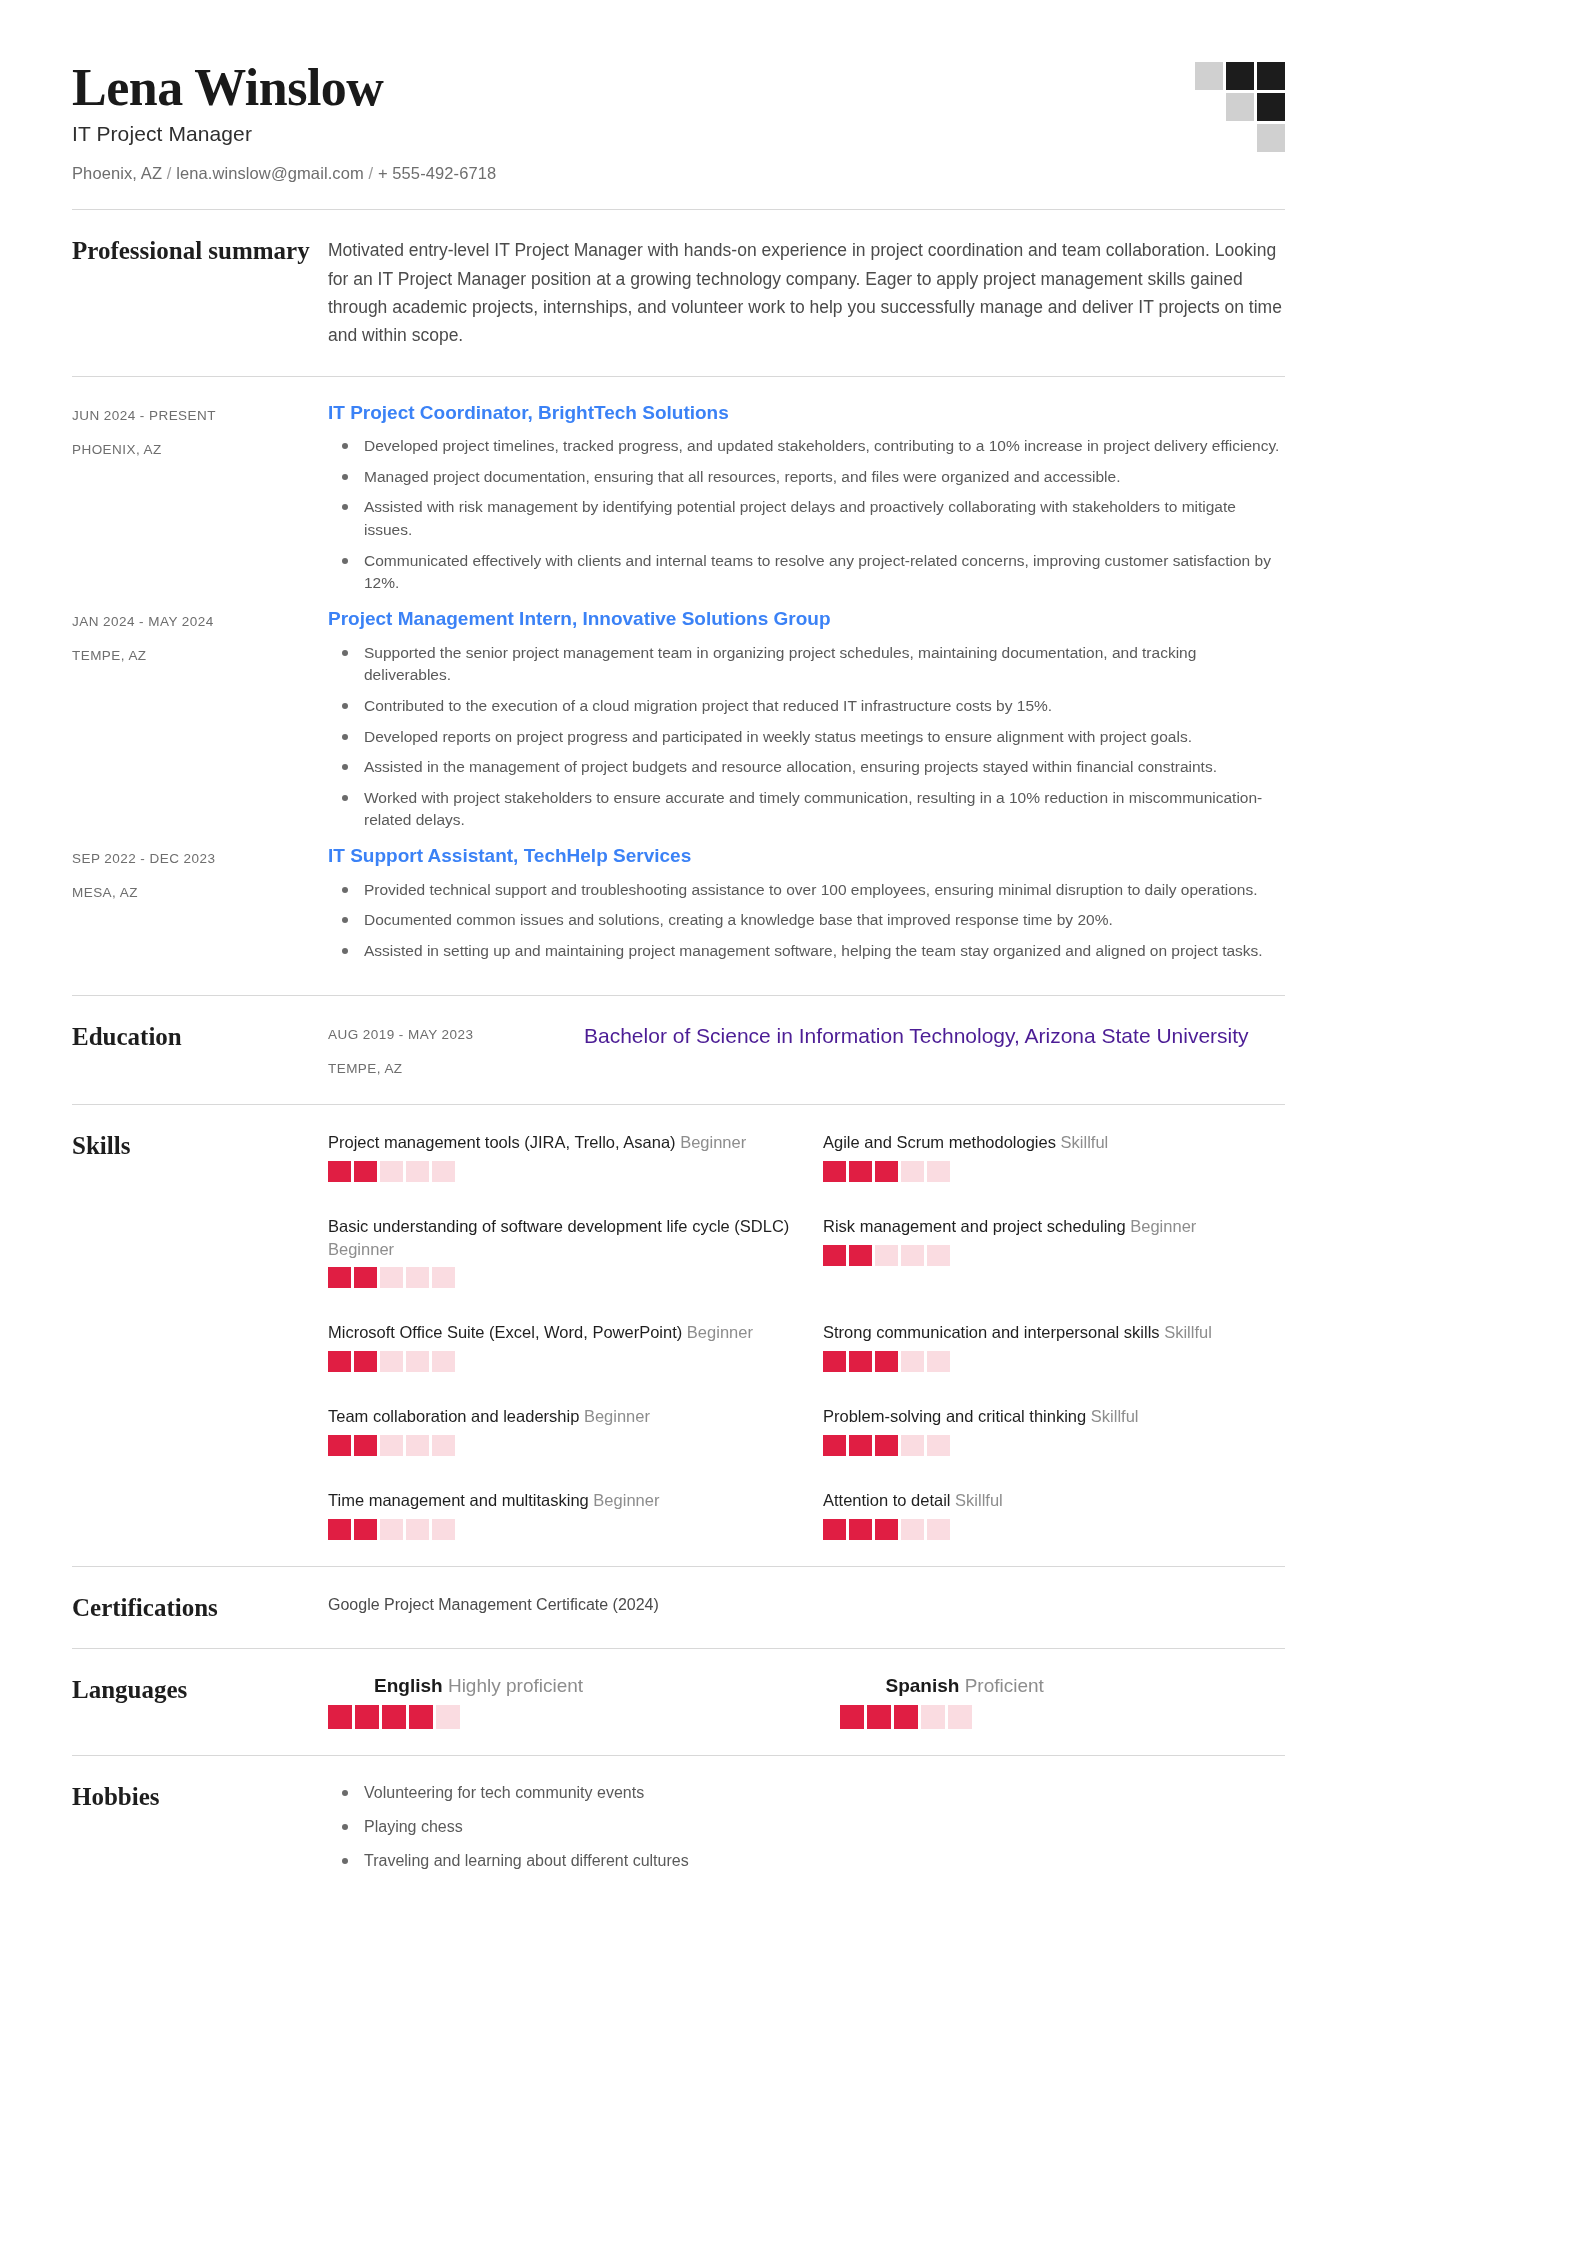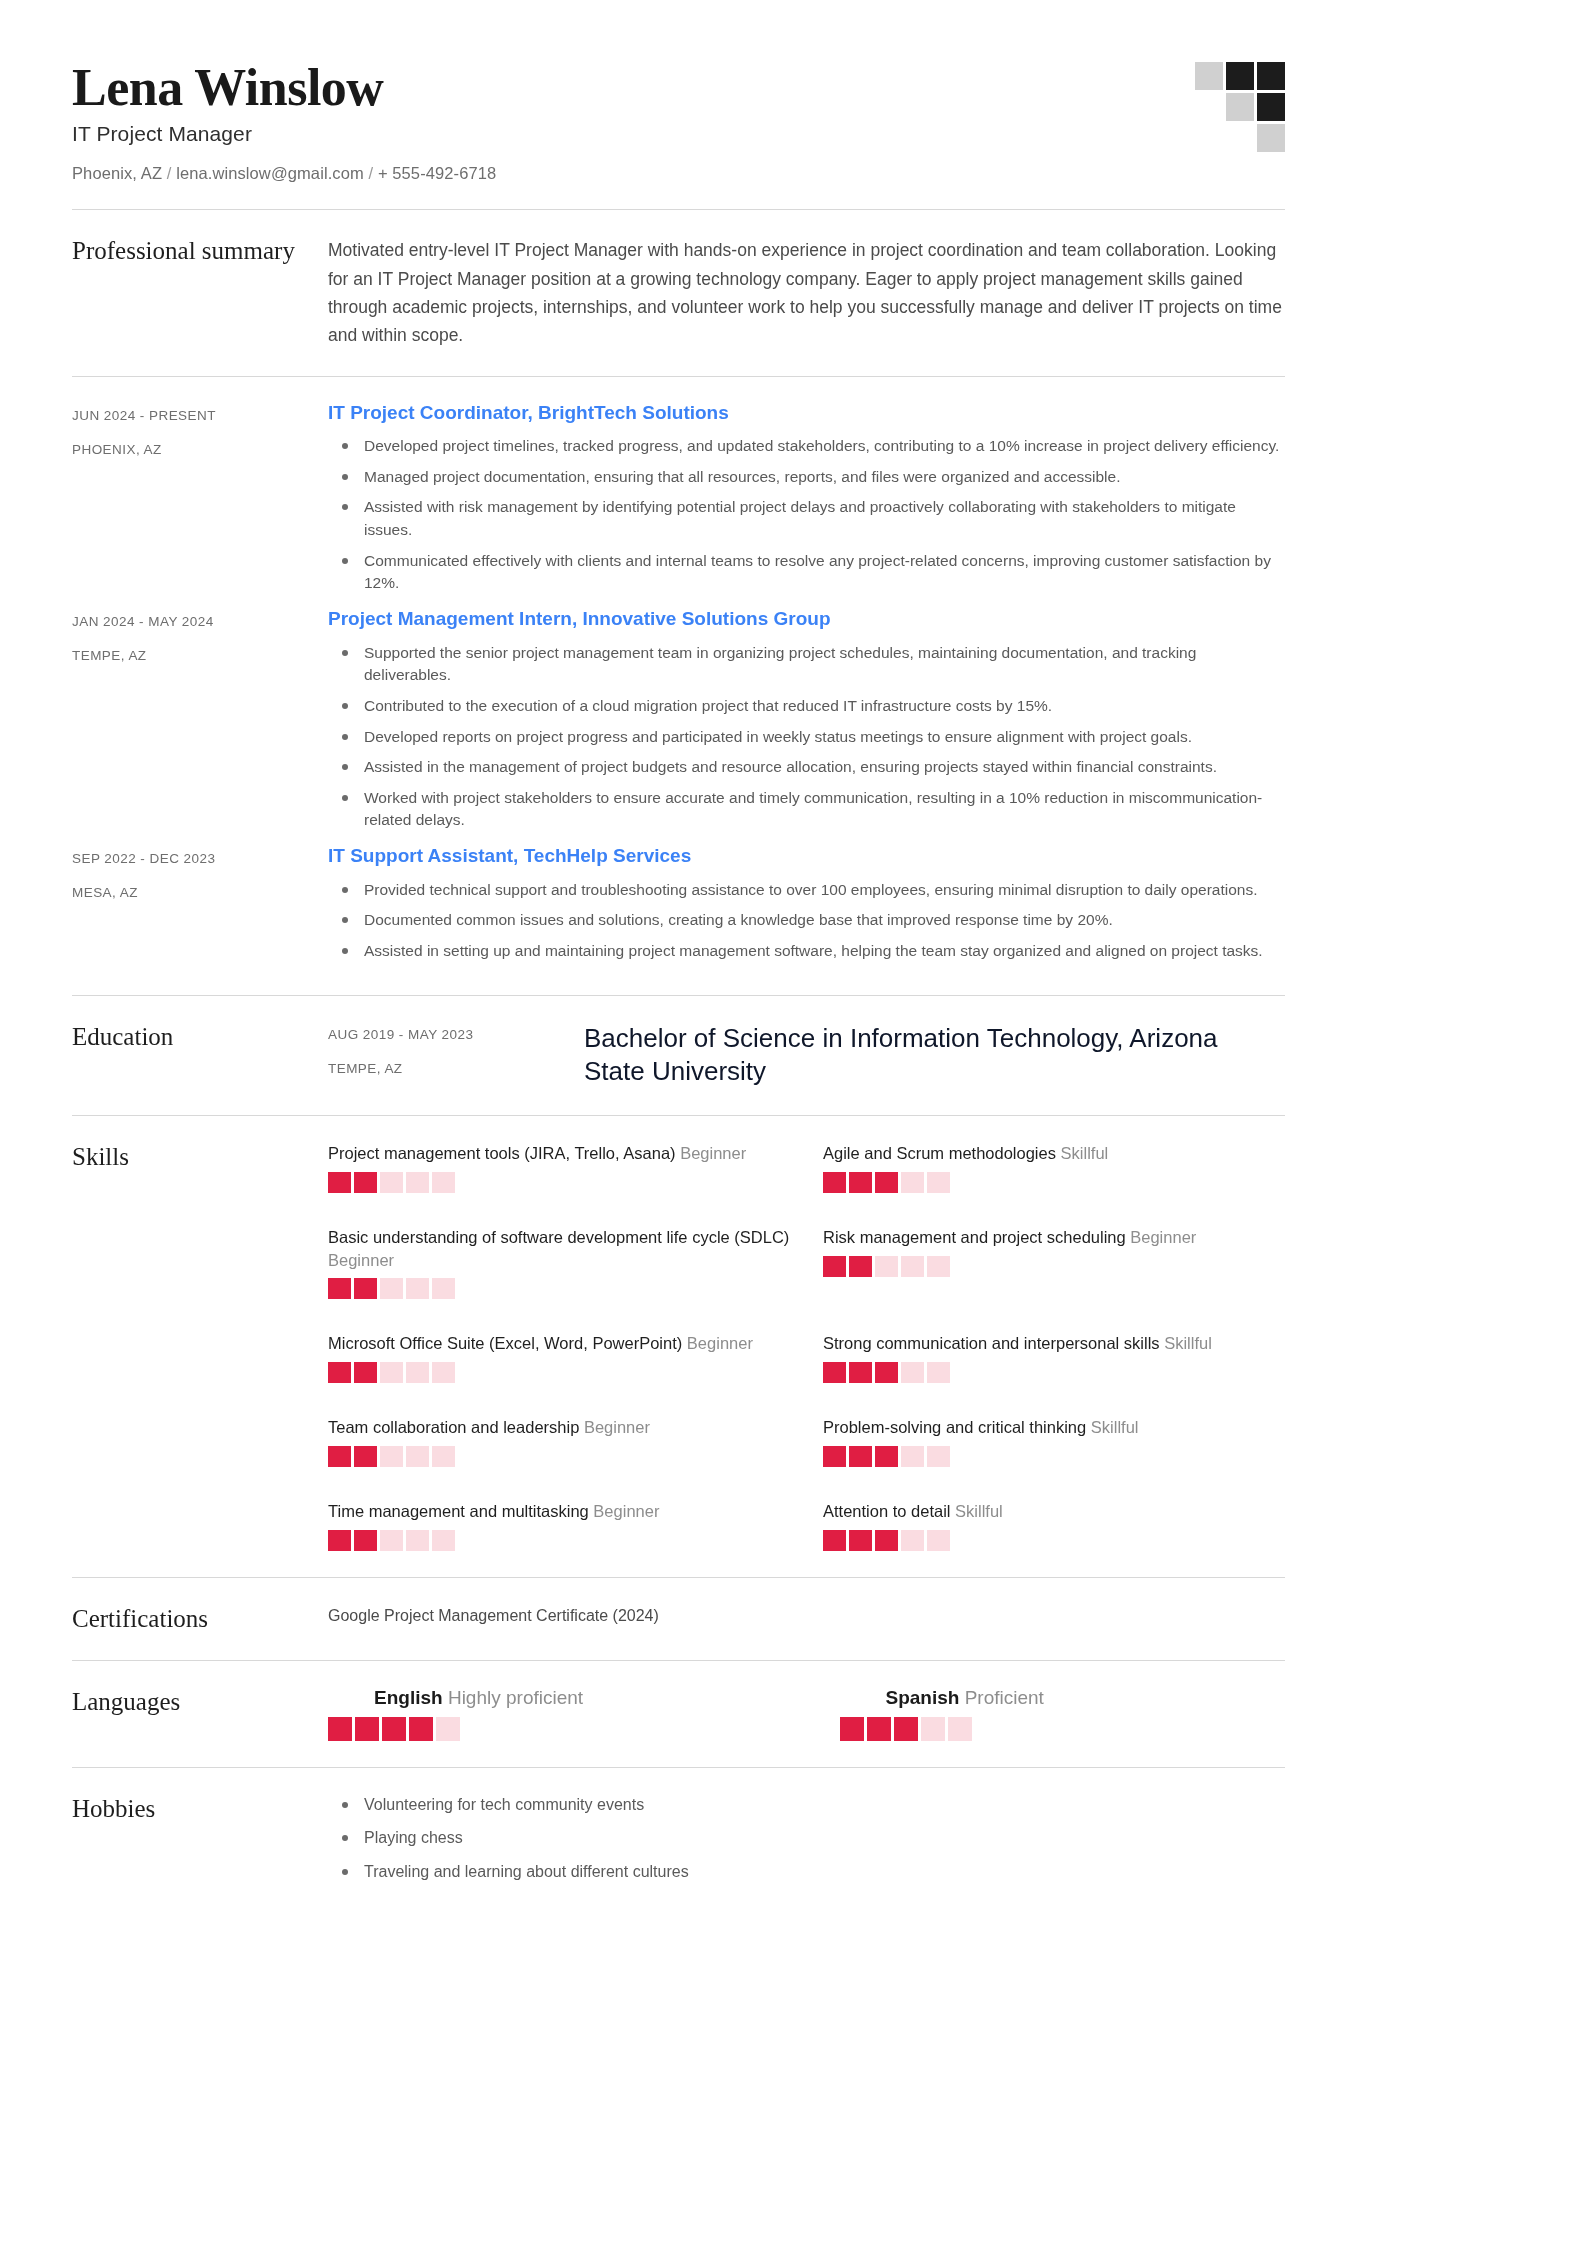--- a/index.html
+++ b/index.html
@@ -77,21 +77,21 @@
 
   .section {
     display: flex;
     padding: 26px 0 26px 0;
   }
   .section-label {
     width: 256px;
     flex: 0 0 256px;
     font-family: "Liberation Serif", serif;
     font-size: 25px;
-    font-weight: 400;
+    font-weight: 700;
     color: #1e1e1e;
     line-height: 1.15;
     padding-top: 1px;
   }
   .section-body { flex: 1 1 auto; min-width: 0; }
 
   
   .summary-text {
     font-size: 17.5px;
     line-height: 1.62;
@@ -158,22 +158,22 @@
   .edu-date, .edu-loc {
     font-size: 13.5px;
     letter-spacing: 0.45px;
     color: #6e6e6e;
     text-transform: uppercase;
     line-height: 1.35;
   }
   .edu-loc { margin-top: 16px; }
   .edu-degree {
     flex: 1 1 auto;
-    font-size: 26px;
-    color: #0f172a;
+    font-size: 21px;
+    color: #4c1d95;
     line-height: 1.3;
   }
 
   
   .skills-grid {
     display: grid;
     grid-template-columns: 1fr 1fr;
     column-gap: 66px;
     row-gap: 22px;
     gap: 33px;

